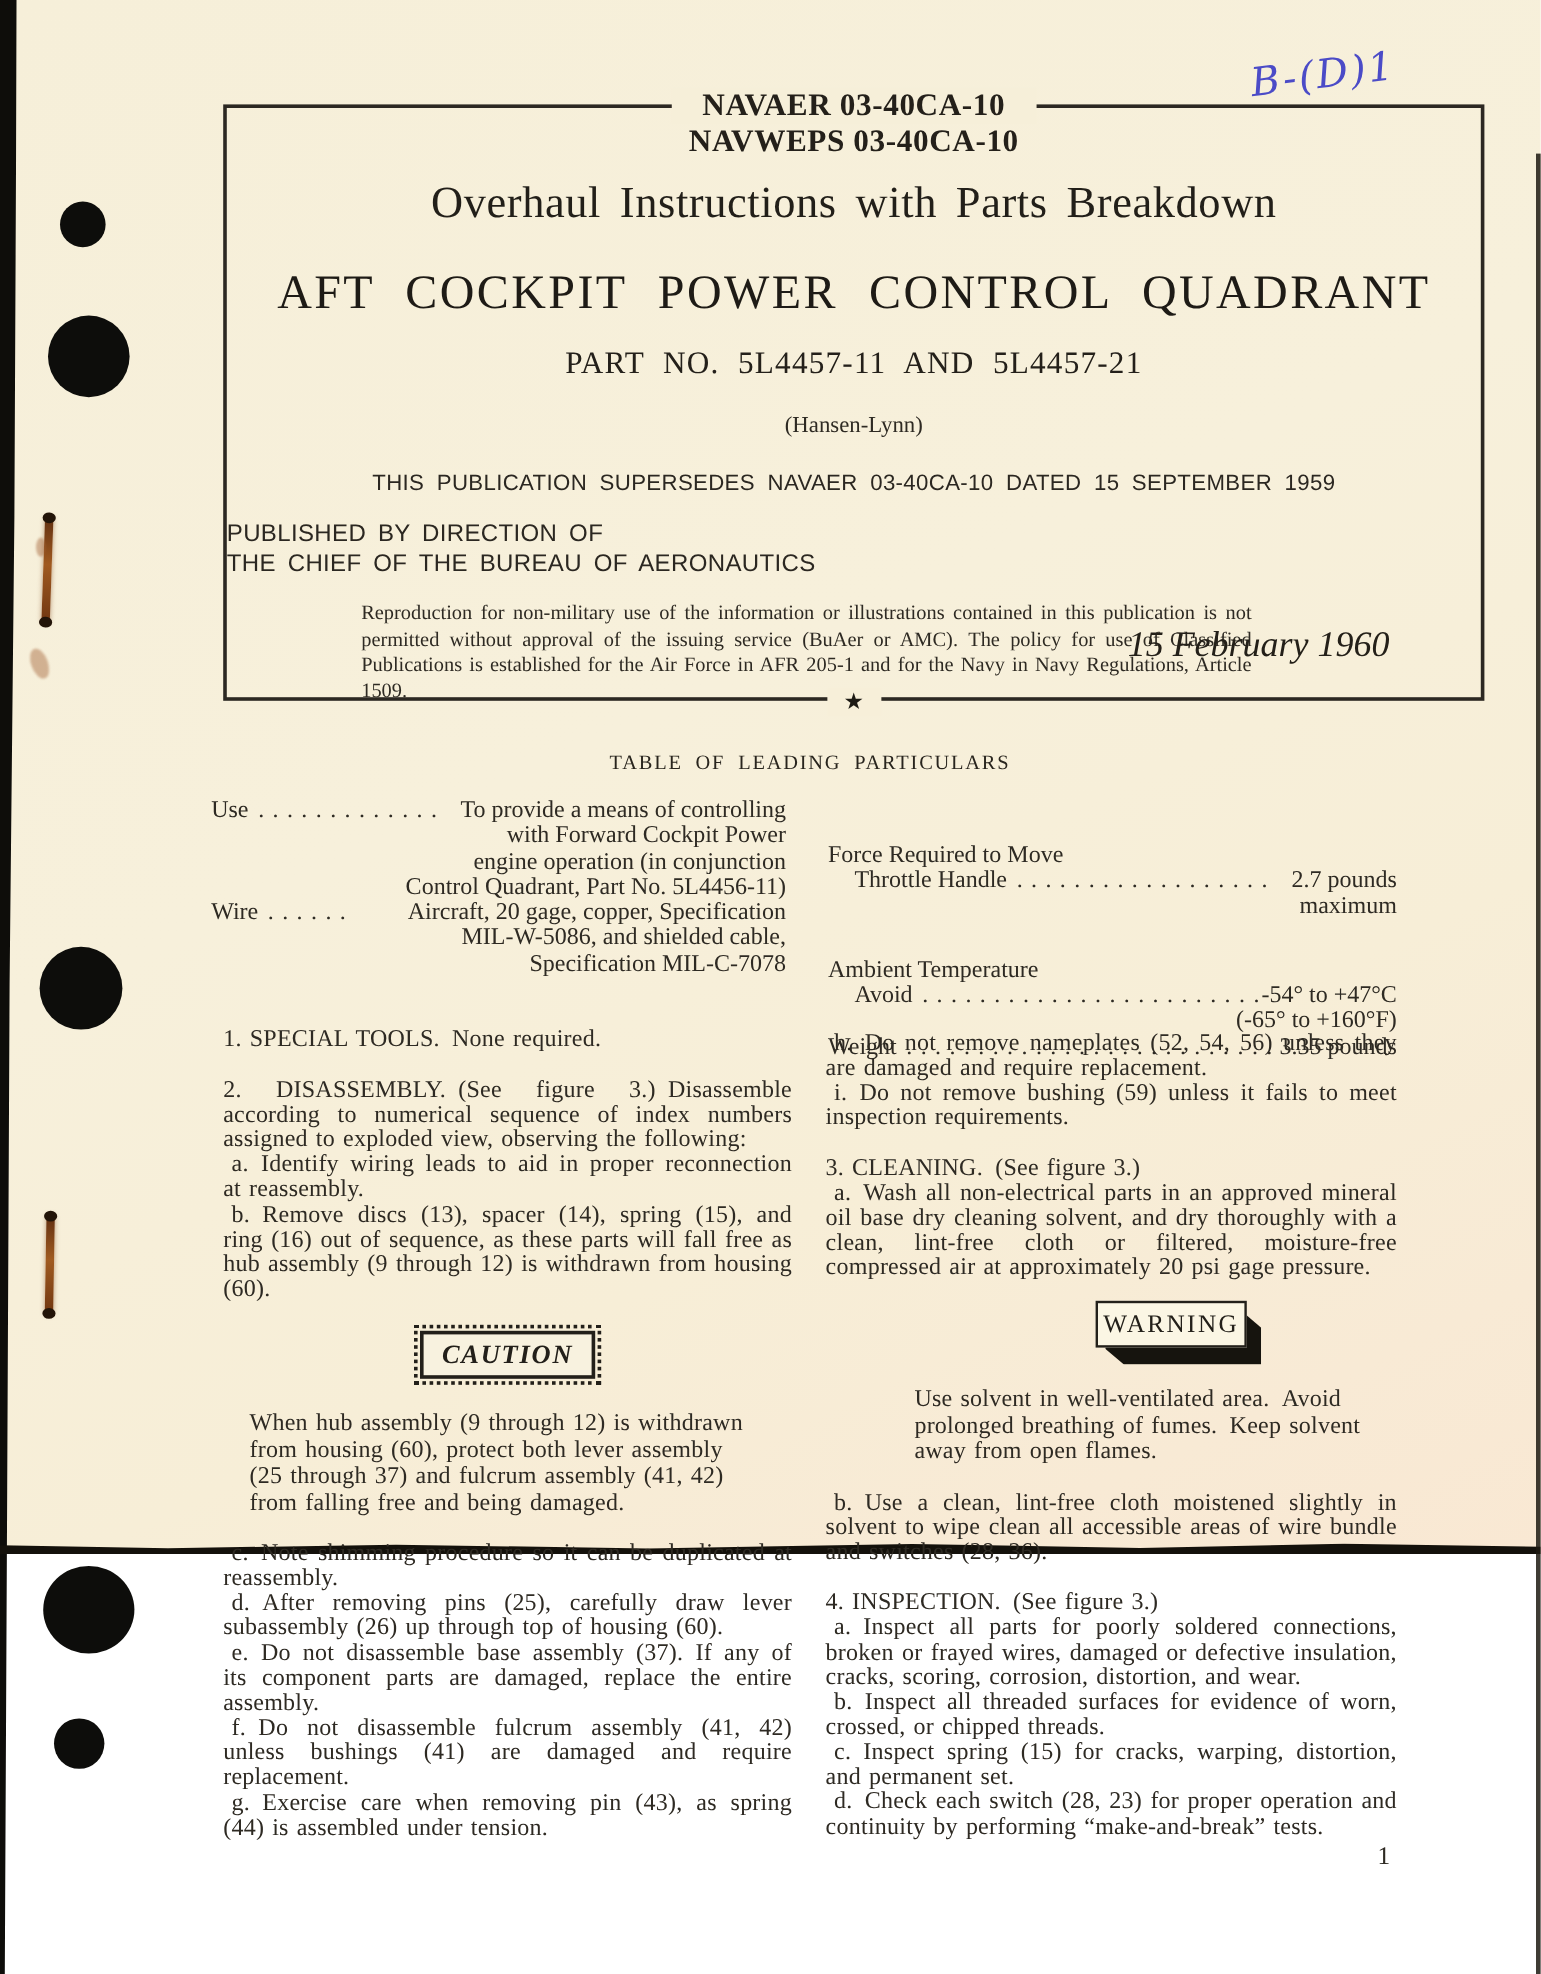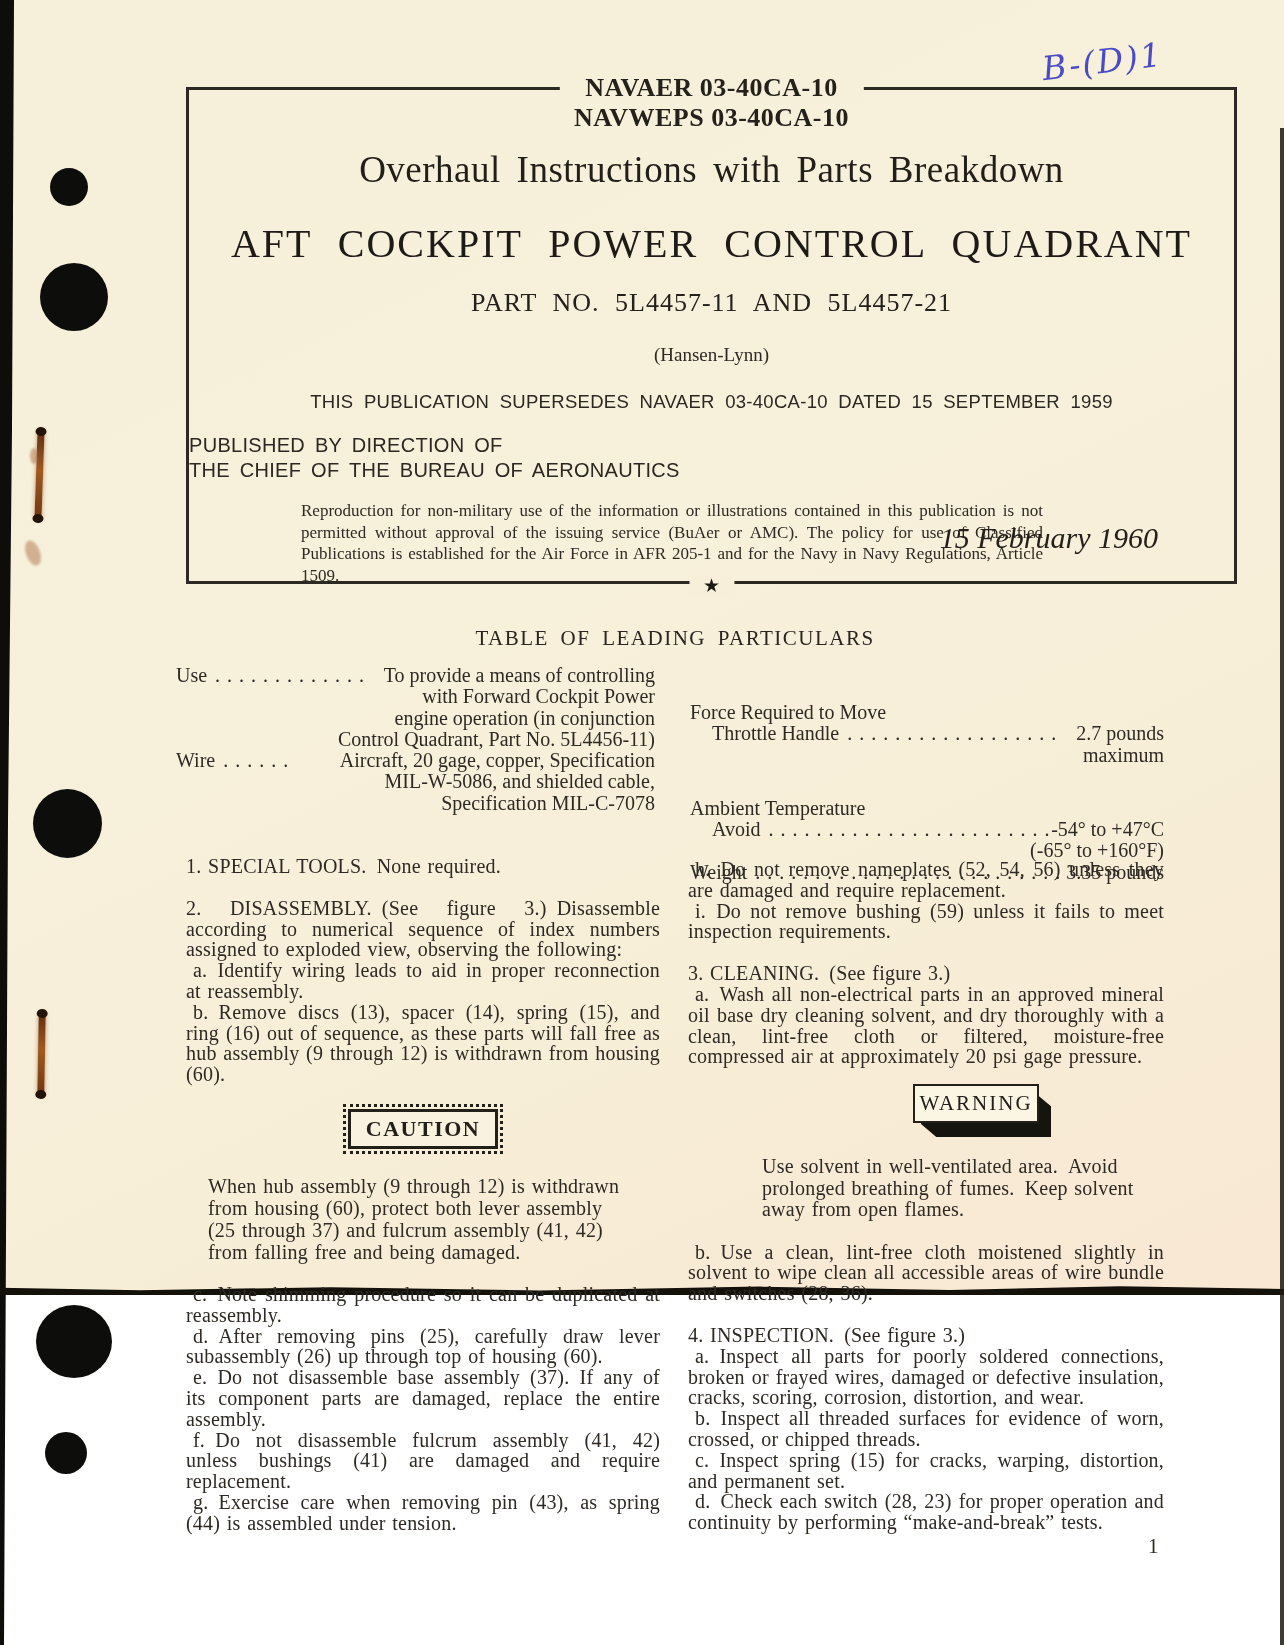--- a/index.html
+++ b/index.html
@@ -49,21 +49,21 @@
   #published1{margin-top:20px;}
   #repro{margin:17px 0 0 112px;width:742px;font-size:17px;line-height:21.5px;text-align:justify;color:#2e2a23;}
   #date{position:absolute;right:76px;bottom:26px;font-style:italic;font-size:30px;color:#242019;}
   #star{position:absolute;bottom:-16px;left:50%;transform:translateX(-50%);
     background:#f7efd9;padding:0 14px;font-size:19px;color:#1d1a14;}
   #handmark{position:absolute;left:1042px;top:42px;color:#3d3ec6;font-style:italic;
     font-family:"DejaVu Serif",serif;font-size:33px;letter-spacing:2px;transform:rotate(-7deg);opacity:.92;}
 
   
   #tlp{position:absolute;top:626px;left:186px;width:978px;text-align:center;
-    font-size:21px;letter-spacing:1.5px;word-spacing:5px;color:#29251e;}
+    font-size:17px;letter-spacing:1.5px;word-spacing:5px;color:#29251e;}
   .pcol{position:absolute;font-size:20px;color:#2e2a23;}
   #pleft{left:176px;top:665px;width:479px;}
   #pright{left:690px;top:670px;width:474px;}
   .prow{display:flex;line-height:21.3px;}
   .prow.pblock{display:block;margin-top:32px;}
   .prow.pright{display:block;text-align:right;}
   .plab{white-space:nowrap;}
   .pind{padding-left:22px;}
   .pdots{flex:1 1 auto;overflow:hidden;white-space:nowrap;letter-spacing:7px;padding:0 8px;}
   .pval{white-space:nowrap;}
@@ -73,21 +73,21 @@
   #colL{left:186px;top:846px;}
   #colR{left:688px;top:849px;width:476px;}
   .bcol p{margin:0;font-size:20px;line-height:20.8px;text-align:justify;
     letter-spacing:.2px;word-spacing:1.5px;color:#2e2a23;}
   p.b-section{margin-top:21px;}
   .bcol > p:first-child{margin-top:10px;}
   p.b-sub{text-indent:7px;}
   p.b-note{margin:21px 30px 21px 22px;text-align:left;line-height:22px;}
   #colR p.b-note{margin-left:74px;margin-right:12px;line-height:21.5px;}
 
-  .caution-wrap{margin:24px 0 26px;text-align:center;}
+  .caution-wrap{margin:24px 0 26px;text-align:center;font-style:italic;}
   .caution-box{display:inline-block;border:3px solid #23201a;outline:3px dotted #23201a;outline-offset:2px;
     padding:4px 15px;font-weight:bold;font-size:22px;letter-spacing:1.5px;color:#23201a;background:#f8f2df;}
   .warning-wrap{position:relative;height:50px;margin:17px 0 22px;}
   .warning-shadow{position:absolute;left:233px;top:9px;width:130px;height:44px;background:#16140e;
     clip-path:polygon(0 0,88% 0,100% 30%,100% 100%,12% 100%,0 70%);}
   .warning-box{position:absolute;left:225px;top:0;width:122px;height:35px;background:#fbf6e4;
     border:2.5px solid #23201a;display:flex;align-items:center;justify-content:center;
     font-size:21px;letter-spacing:2px;color:#23201a;}
 
   #pageno{position:absolute;left:1148px;top:1534px;font-size:21px;color:#2e2a23;}

